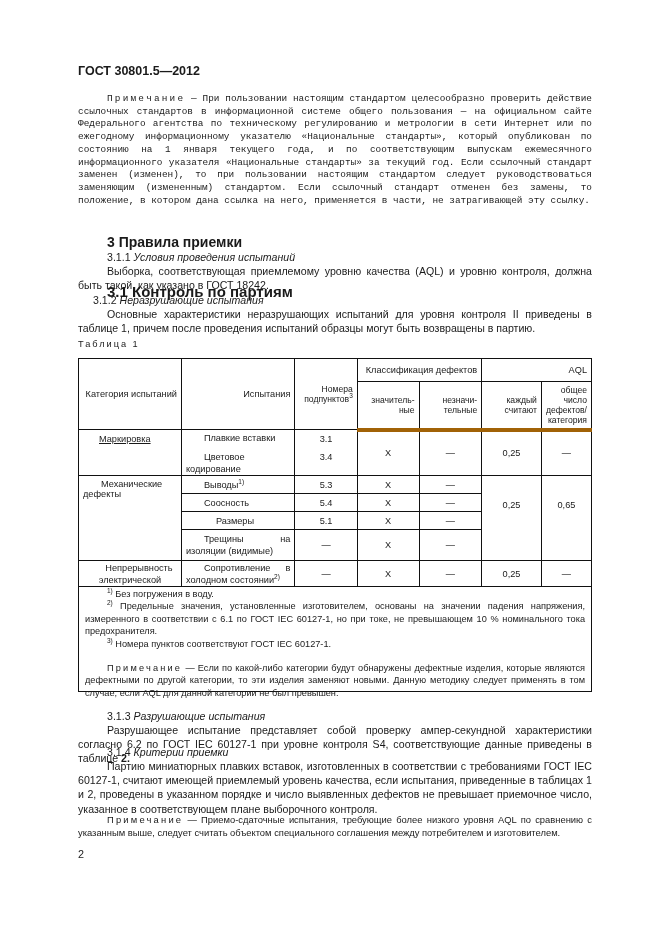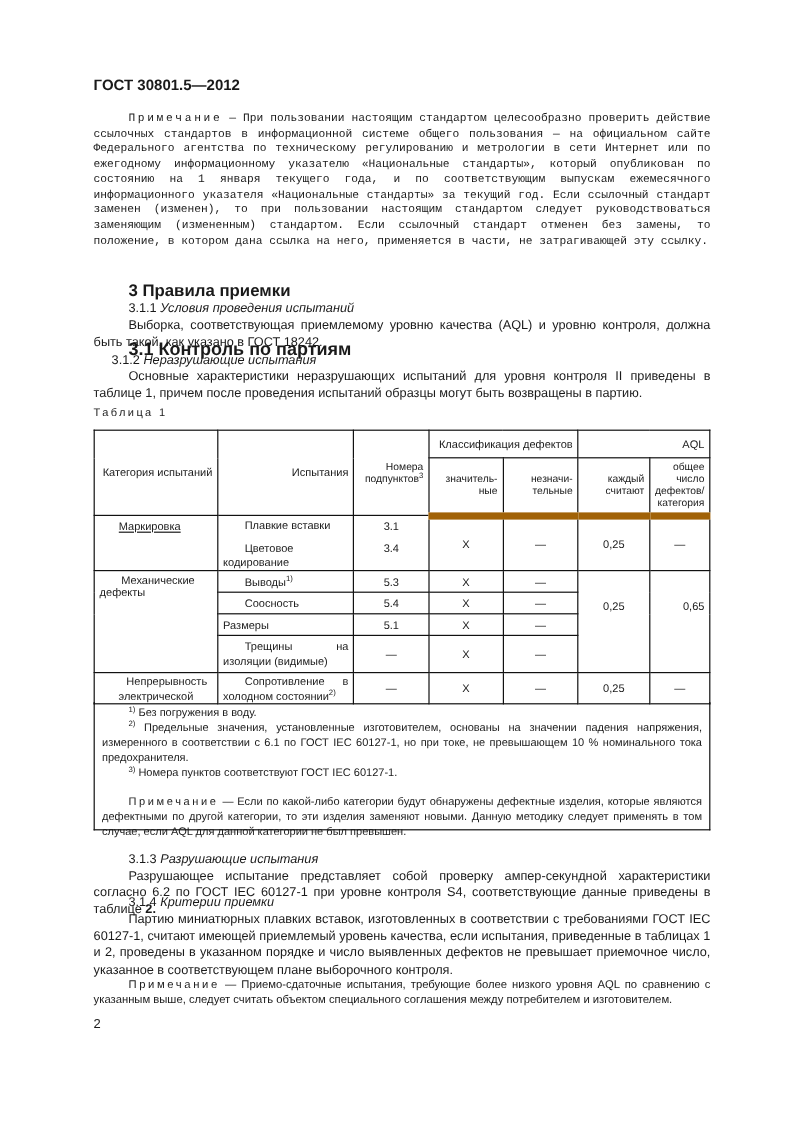--- a/index.html
+++ b/index.html
@@ -13,21 +13,21 @@
   .indent { text-indent:29px; }
   .h2 { left:107px; top:203px; font-size:14px; font-weight:bold;margin-top:31px; }
   .h3 { font-size:15px; font-weight:bold;margin-top:48px; }
   .it { font-style:italic; }
   .tbl-caption { left:78px; top:339px; font-size:9.2px; letter-spacing:2px; }
   table.t { position:absolute; left:78px; top:358px; width:514px;
             border-collapse:collapse; font-size:9.2px; }
   table.t td { border:1px solid #111; padding:0 4px; vertical-align:middle; }
   table.t .c { text-align:center; }
   table.t .hdr td { text-align:right; }
-  table.t .thickb td { border-bottom:6px solid #a16207; }
+  table.t .thickb td { border-bottom:4px solid #a16207; }
   .sup { font-size:6.5px; vertical-align:super; line-height:0; }
   .fn-box { position:absolute; left:78px; top:585px; width:512px; height:106px;
             border:1px solid #111; border-top:none; }
   .fn { font-size:9.2px; line-height:12.4px; text-align:justify; }
   .pageno { left:78px; top:848px; font-size:10.8px; }
 </style>
 </head>
 <body>
 
 <div class="abs header-title">ГОСТ 30801.5—2012</div>
@@ -95,30 +95,30 @@
     <td class="c">—</td>
   </tr>
 
   <tr style="height:18px;margin-left:39px;">
     <td rowspan="4" style="vertical-align:top; padding-top:3px; text-indent:18px;">Механические дефекты</td>
     <td style="padding-left:22px;"><span>Выводы</span><span class="sup">1)</span></td>
     <td class="c">5.3</td>
     <td class="c">X</td>
     <td class="c">—</td>
     <td rowspan="4" class="c" style="vertical-align:top; padding-top:24px;">0,25</td>
-    <td rowspan="4" class="c" style="vertical-align:top; padding-top:24px;text-align:right;">0,65</td>
+    <td rowspan="4" class="c" style="vertical-align:top; padding-top:24px;">0,65</td>
   </tr>
   <tr style="height:18px;">
     <td style="padding-left:22px;">Соосность</td>
     <td class="c">5.4</td>
     <td class="c">X</td>
     <td class="c">—</td>
   </tr>
   <tr style="height:18px;">
-    <td style="padding-left:4px;">Размеры</td>
+    <td style="padding-left:34px;">Размеры</td>
     <td class="c">5.1</td>
     <td class="c">X</td>
     <td class="c">—</td>
   </tr>
   <tr style="height:31px;padding-left:13px;">
     <td style="text-indent:18px; line-height:12px; text-align:justify; text-align-last:left;">Трещины на изоляции (видимые)</td>
     <td class="c">—</td>
     <td class="c">X</td>
     <td class="c">—</td>
   </tr>

